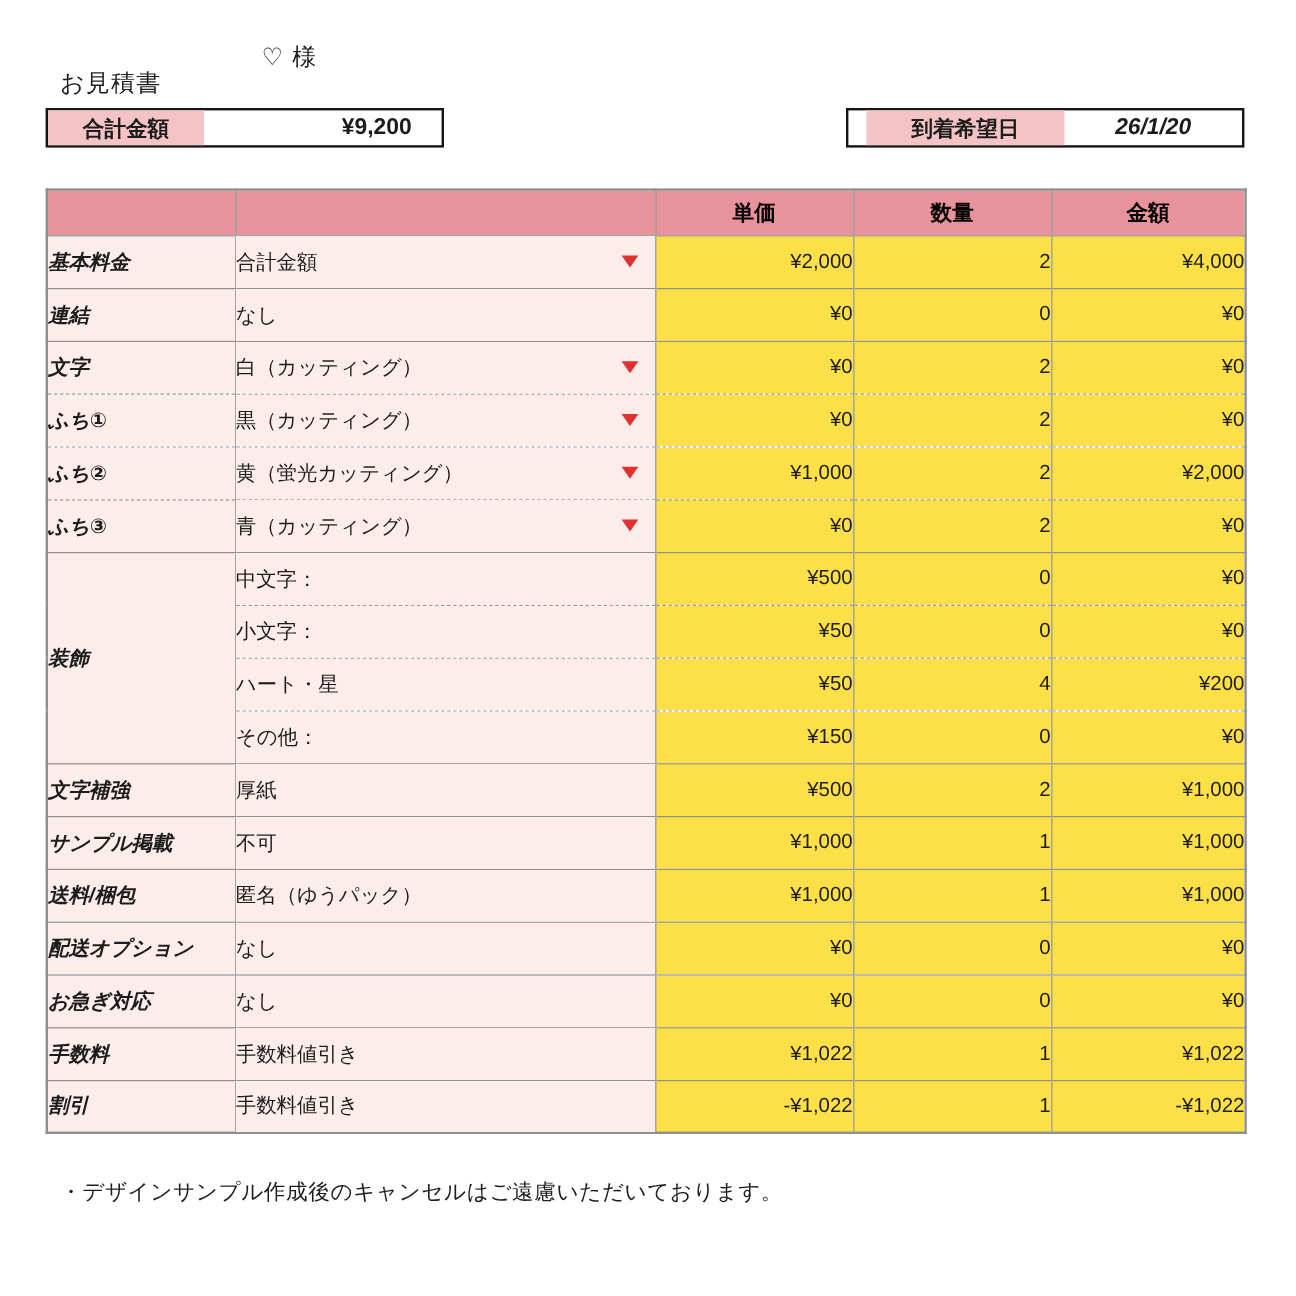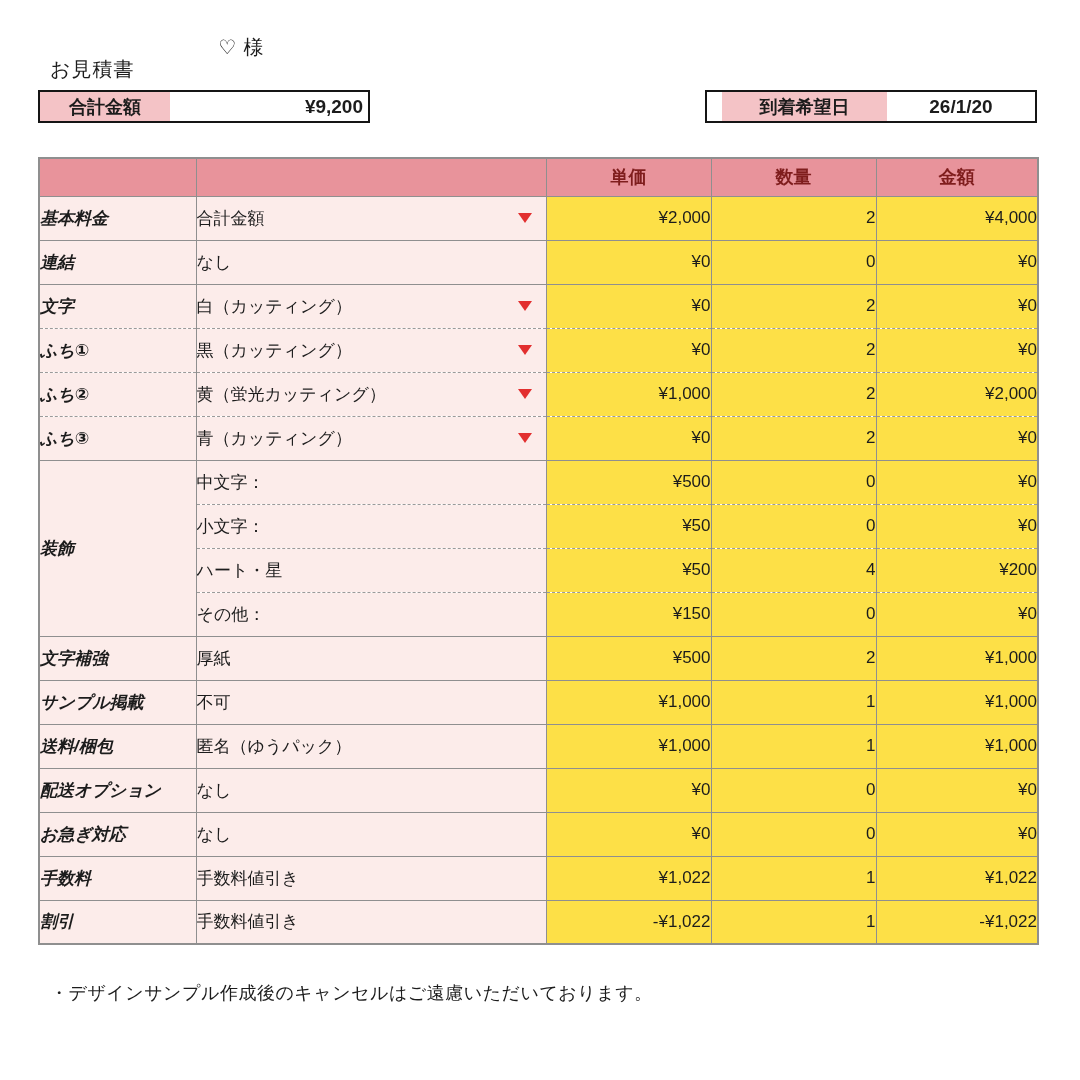--- a/index.html
+++ b/index.html
@@ -11,38 +11,38 @@
   }
   
   .title{position:absolute;left:50px;top:34px;font-size:20px;letter-spacing:1px;margin-top:22px;}
   .customer{position:absolute;left:218px;top:34px;font-size:20px;letter-spacing:1px;}
   
   .sumbox{position:absolute;top:90px;height:33px;border:2px solid #151515;display:flex;align-items:stretch;box-sizing:border-box;background:#fff;}
   .sumbox .lab{background:var(--label-pink,#f4c3c6);display:flex;align-items:center;justify-content:center;font-weight:bold;font-size:18px;}
   .sumbox .val{flex:1;display:flex;align-items:center;font-weight:bold;font-size:19px;}
   #total-box{left:38px;width:332px;}
   #total-box .lab{width:130px;}
-  #total-box .val{justify-content:flex-end;padding-right:5px;}
+  #total-box .val{justify-content:flex-end;padding-right:25px;}
   #date-box{left:705px;width:332px;padding-left:15px;}
   #date-box .lab{width:165px;}
-  #date-box .val{justify-content:center;}
+  #date-box .val{justify-content:center;font-style:italic;}
   
   table.est{
     position:absolute;left:38px;top:157px;width:999px;
     border-collapse:collapse;table-layout:fixed;
     border:2px solid var(--bordc,#8f8f8f);
   }
   table.est th,table.est td{
     border-left:1px solid var(--bordc,#8f8f8f);
     box-sizing:border-box;overflow:hidden;white-space:nowrap;
     font-size:17px;padding:0;
   }
   table.est thead th{
     background:var(--header-pink,#e8939b);
-    height:38px;font-size:18px;font-weight:bold;text-align:center;color:#7f1d1d;
+    height:38px;font-size:18px;font-weight:bold;text-align:center;color:#000000;
     border-bottom:1px solid var(--bordc,#8f8f8f);
   }
   table.est td{height:44px;vertical-align:middle;}
   tr.solid td{border-top:1px solid var(--bordc,#8f8f8f);}
   tr.dashed td{border-top:1px dashed var(--dashc,#9a9a9a);}
   td.c1{background:var(--cell-pink,#fcecea);font-weight:bold;padding-left:12px;font-style:italic;}
   td.c2{background:var(--cell-pink,#fcecea);padding-left:12px;position:relative;}
   td.top{vertical-align:top;padding-top:12px;}
   td.num{background:#fde047;text-align:right;padding-right:12px;}
   .arrow{

